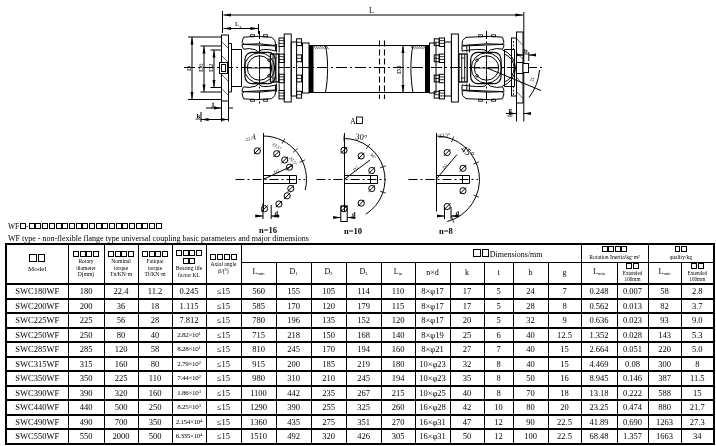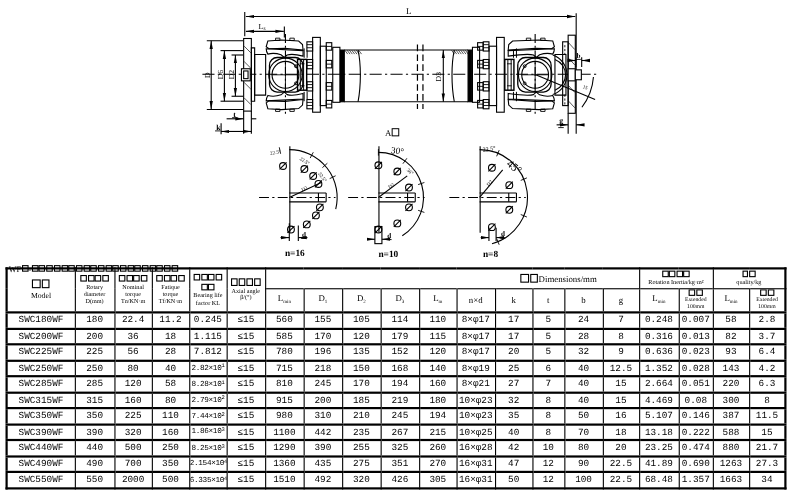--- a/index.html
+++ b/index.html
@@ -1,29 +1,29 @@
 <!DOCTYPE html>
 <html><head>
 <meta charset="utf-8">
 <style>
 html,body{margin:0;padding:0;background:#fff;}
 #page{position:relative;width:716px;height:446px;background:#fff;overflow:hidden;
   font-family:"Liberation Serif", serif;color:#000;}
-#cap1{position:absolute;left:8px;top:240px;font-size:7.5px;letter-spacing:0px;white-space:nowrap;}
+#cap1{position:absolute;left:8px;top:222px;font-size:7.5px;letter-spacing:0px;white-space:nowrap;}
 #cap2{position:absolute;left:8px;top:233.5px;font-size:8px;white-space:nowrap;}
 table{position:absolute;left:5px;top:243px;width:708px;border-collapse:collapse;table-layout:fixed;
   font-family:"Liberation Serif", serif;}
 td,th{border-left:1px solid #000;border-right:1px solid #000;padding:0;text-align:center;vertical-align:middle;
   font-weight:normal;overflow:hidden;white-space:nowrap;}
 thead th{font-size:5.6px;line-height:6.4px;}
 thead .sub th{font-size:8px;}
 tbody td{font-size:8.5px;border-top:2px solid #000;}
 table{border:2px solid #000;}
 .grp{border-bottom:1px solid #000;}
-tbody tr{height:14.5px;font-family:Liberation Mono, monospace;}
+tbody tr{height:14.5px;}
 sub{font-size:4.5px;vertical-align:-1px;}
 sup{font-size:5px;vertical-align:2px;}
 .sq{font-size:7px;letter-spacing:-0.3px;}
 .cj{display:inline-block;width:4px;height:4.6px;border:0.8px solid #000;margin:0 0.35px;vertical-align:-0.2px;}
 .cjs{display:inline-block;width:4.1px;height:4.3px;border:0.9px solid #000;margin:0 0.4px;vertical-align:-0.2px;}
 .cjm{display:inline-block;width:5.6px;height:5.8px;border:1px solid #000;margin:0 0.5px;vertical-align:-0.3px;}
 .cjt{display:inline-block;width:3.9px;height:4.1px;border:0.8px solid #000;margin:0 0.35px;vertical-align:-0.2px;}
 </style>
 </head>
 <body>
@@ -506,20 +506,21 @@
         <line x1="454.8" y1="216.3" x2="459.5" y2="216.3" stroke-width="0.8"></line>
       </g>
 
 <g>
         <text x="439" y="233.5" font-size="8.5" font-weight="bold" font-family="Liberation Serif" stroke="none" fill="#000">n=8</text>
       </g>
 </svg>
 
 <div id="cap1">WF<i class="cj"></i>-<i class="cj"></i><i class="cj"></i><i class="cj"></i><i class="cj"></i><i class="cj"></i><i class="cj"></i><i class="cj"></i><i class="cj"></i><i class="cj"></i><i class="cj"></i><i class="cj"></i><i class="cj"></i><i class="cj"></i><i class="cj"></i><i class="cj"></i><i class="cj"></i><i class="cj"></i><i class="cj"></i><i class="cj"></i><i class="cj"></i></div>
 
+<div id="cap2">WF type - non-flexible flange type universal coupling basic parameters and major dimensions</div>
 
 <table>
 <colgroup>
 <col style="width:62px">
         <col style="width:36px">
         <col style="width:34px">
         <col style="width:34px">
 <col style="width:34px">
         <col style="width:35px">
         <col style="width:35px">
@@ -602,21 +603,21 @@
           <td>585</td>
           <td>170</td>
           <td>120</td>
           <td>179</td>
           <td>115</td>
           <td>8×φ17</td>
           <td>17</td>
           <td>5</td>
           <td>28</td>
           <td>8</td>
-          <td>0.316</td>
+          <td>0.562</td>
           <td>0.013</td>
           <td>82</td>
           <td>3.7</td>
         </tr>
 
 <tr>
           <td>SWC225WF</td>
           <td>225</td>
           <td>56</td>
           <td>28</td>
@@ -628,21 +629,21 @@
           <td>152</td>
           <td>120</td>
           <td>8×φ17</td>
           <td>20</td>
           <td>5</td>
           <td>32</td>
           <td>9</td>
           <td>0.636</td>
           <td>0.023</td>
           <td>93</td>
-          <td>6.4</td>
+          <td>9.0</td>
         </tr>
 
 <tr>
           <td>SWC250WF</td>
           <td>250</td>
           <td>80</td>
           <td>40</td>
           <td class="sq">2.82×10<sup>1</sup></td>
           <td>≤15</td>
           <td>715</td>
@@ -651,21 +652,21 @@
           <td>168</td>
           <td>140</td>
           <td>8×φ19</td>
           <td>25</td>
           <td>6</td>
           <td>40</td>
           <td>12.5</td>
           <td>1.352</td>
           <td>0.028</td>
           <td>143</td>
-          <td>4.2</td>
+          <td>5.3</td>
         </tr>
 
 <tr>
           <td>SWC285WF</td>
           <td>285</td>
           <td>120</td>
           <td>58</td>
           <td class="sq">8.28×10<sup>1</sup></td>
           <td>≤15</td>
           <td>810</td>
@@ -674,21 +675,21 @@
           <td>194</td>
           <td>160</td>
           <td>8×φ21</td>
           <td>27</td>
           <td>7</td>
           <td>40</td>
           <td>15</td>
           <td>2.664</td>
           <td>0.051</td>
           <td>220</td>
-          <td>6.3</td>
+          <td>5.0</td>
         </tr>
 
 <tr>
           <td>SWC315WF</td>
           <td>315</td>
           <td>160</td>
           <td>80</td>
           <td class="sq">2.79×10<sup>2</sup></td>
           <td>≤15</td>
           <td>915</td>
@@ -717,21 +718,21 @@
           <td>980</td>
           <td>310</td>
           <td>210</td>
           <td>245</td>
           <td>194</td>
           <td>10×φ23</td>
           <td>35</td>
           <td>8</td>
           <td>50</td>
           <td>16</td>
-          <td>5.107</td>
+          <td>8.945</td>
           <td>0.146</td>
           <td>387</td>
           <td>11.5</td>
         </tr>
 
 <tr>
           <td>SWC390WF</td>
           <td>390</td>
           <td>320</td>
           <td>160</td>

